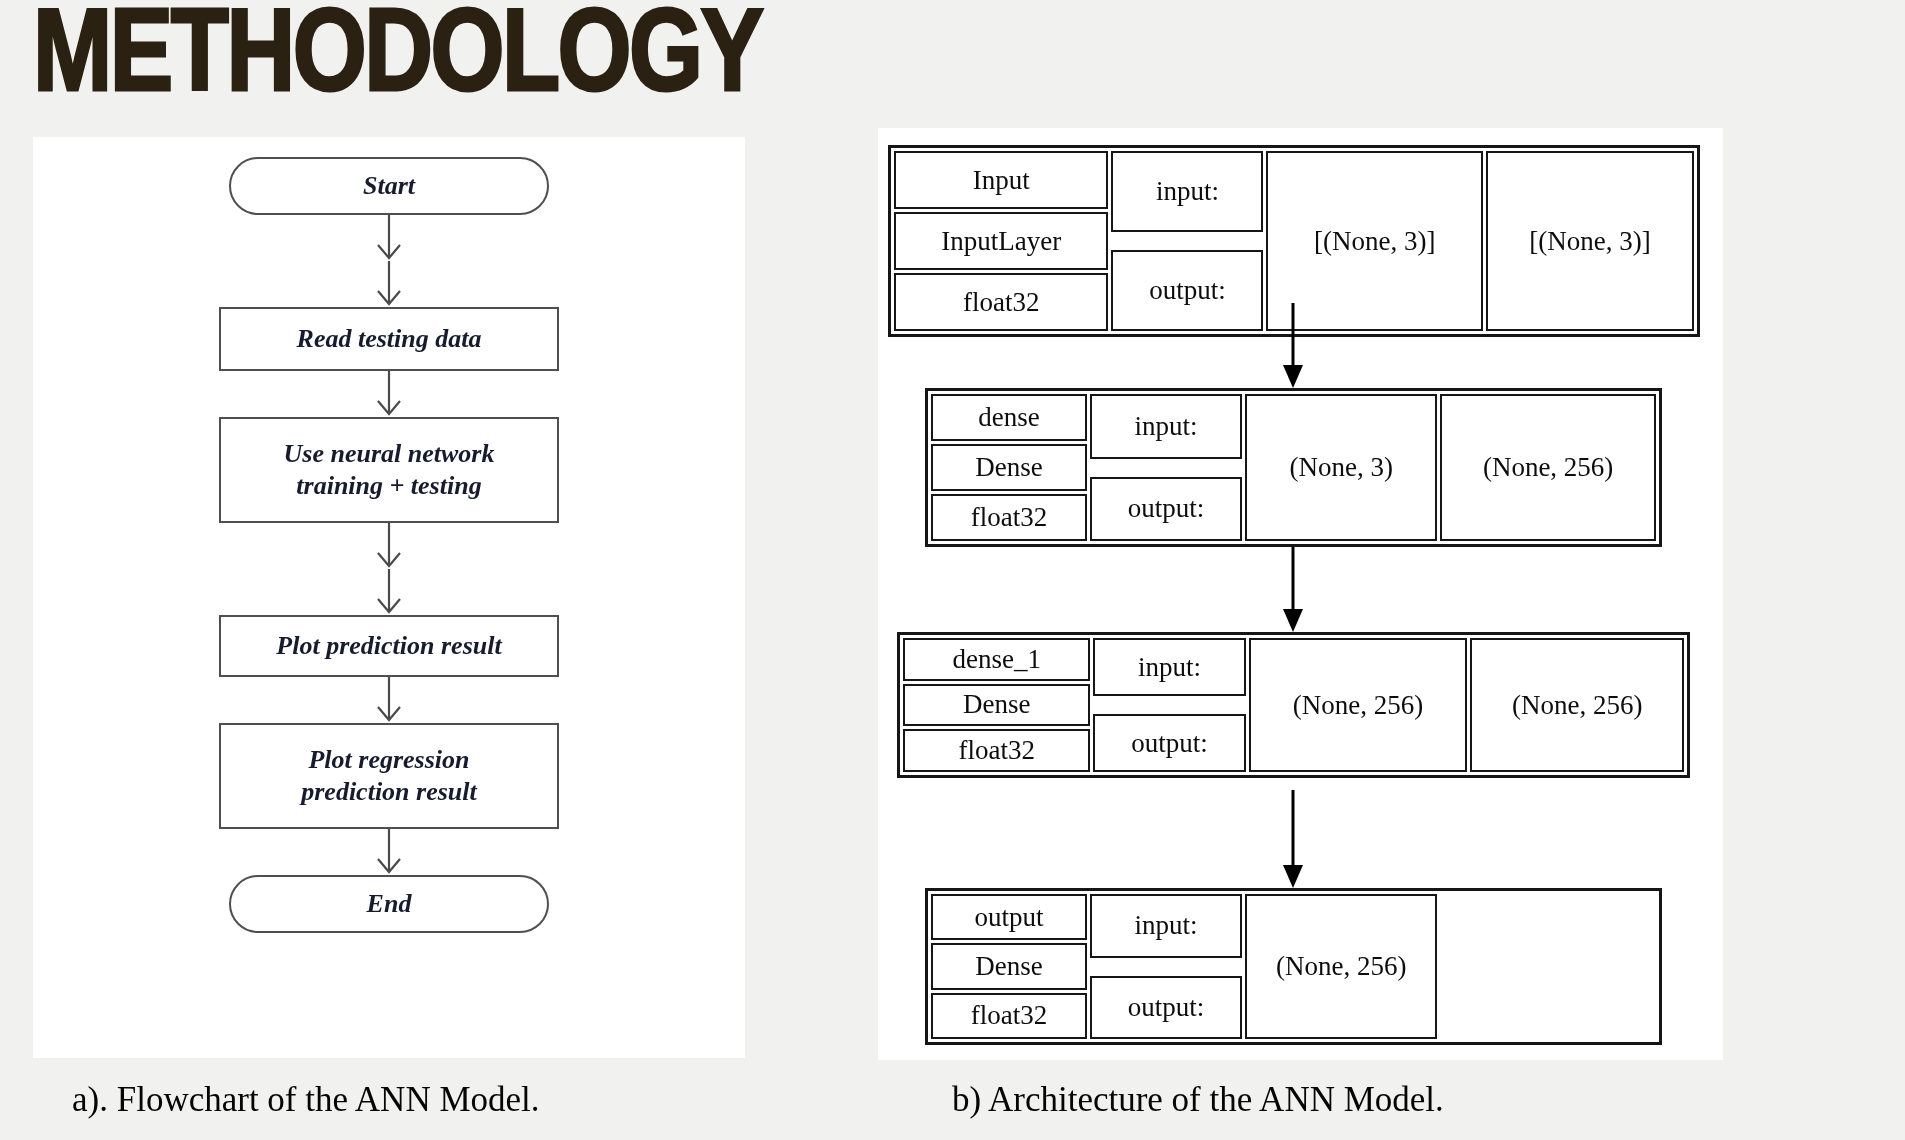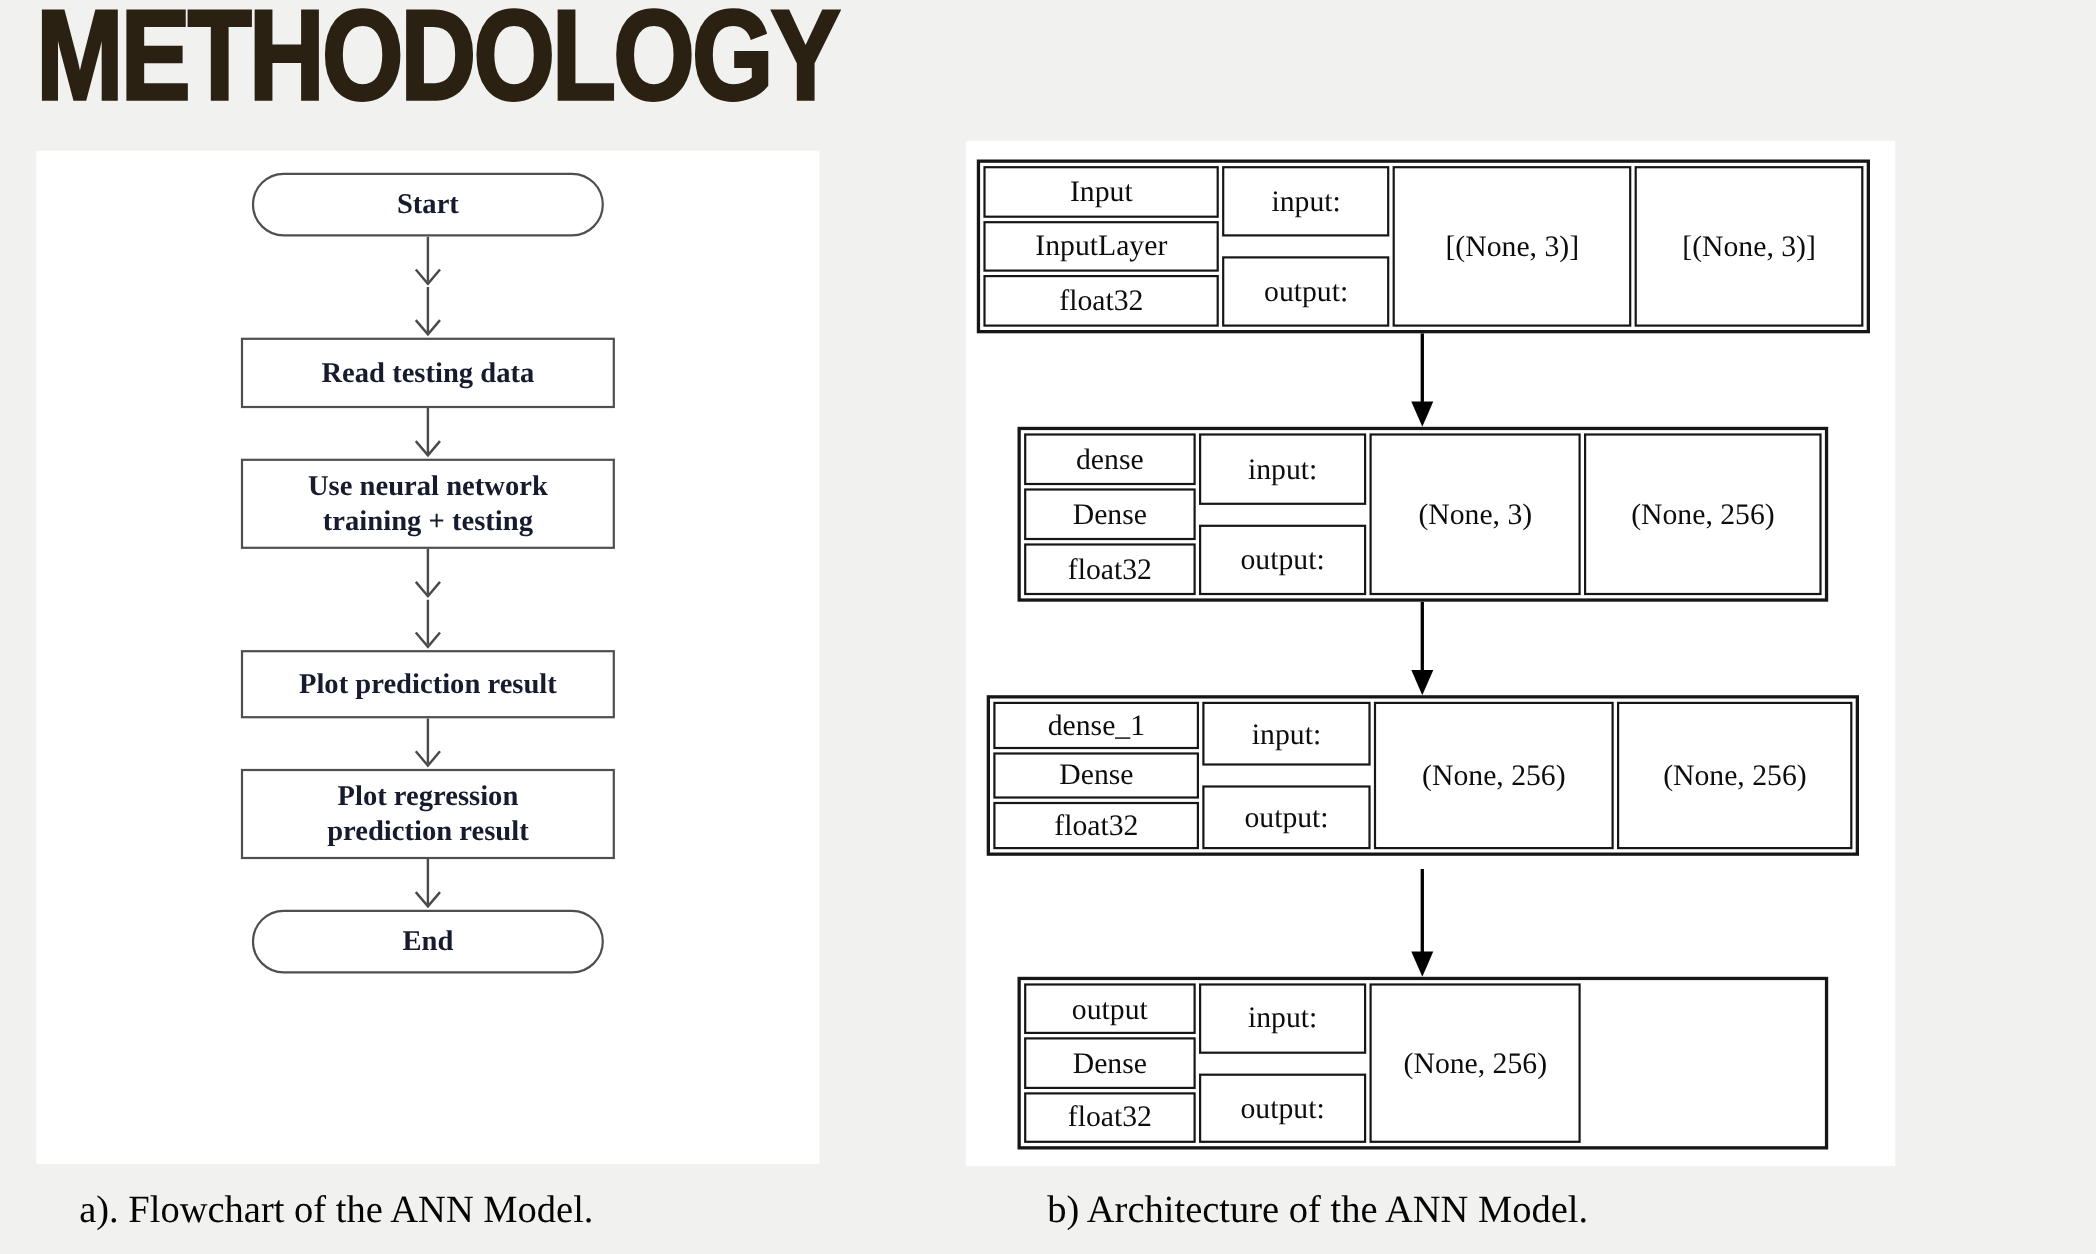--- a/index.html
+++ b/index.html
@@ -34,34 +34,35 @@
     display:flex;flex-direction:column;align-items:center;
   }
   .flow-node{
     box-sizing:border-box;
     border:2.2px solid #4f4f4f;
     background:#fff;
     color:#161b2e;
     font-weight:bold;font-size:26px;line-height:1.25;
     display:flex;align-items:center;justify-content:center;
     text-align:center;
+    font-style:italic;
   }
   .terminator{width:320px;height:58px;border-radius:29px;}
   .process{width:340px;height:64px;padding:0 18px;}
   .process.short{height:62px;}
-  .process.tall{height:82px;padding:0 34px;}
+  .process.tall{height:106px;padding:0 34px;}
   .flow-arrow{flex:0 0 auto;display:block;}
 
   
   .arch-table{
     position:absolute;box-sizing:border-box;
     border:3px solid #161616;background:#ffffff;
     padding:3px;display:grid;gap:3px;
   }
-  .arch-t1{left:10px;top:17px;width:812px;height:158px;grid-template-columns:26.8% 19% 27.1% auto;}
+  .arch-t1{left:10px;top:17px;width:812px;height:192px;grid-template-columns:26.8% 19% 27.1% auto;}
   .arch-t2{left:47px;top:260px;width:737px;height:159px;grid-template-columns:21.5% 21% 26.5% auto;}
   .arch-t3{left:19px;top:504px;width:793px;height:146px;grid-template-columns:24% 19.5% 28% auto;}
   .arch-t4{left:47px;top:760px;width:737px;height:157px;grid-template-columns:21.5% 21% 26.5% auto;}
   .cell{
     box-sizing:border-box;border:2px solid #161616;
     display:flex;align-items:center;justify-content:center;
     font-size:27px;color:#0d0d0d;background:#fff;
     white-space:nowrap;
   }
   .stack3{display:grid;grid-template-rows:1fr 1fr 1fr;gap:3px;}

